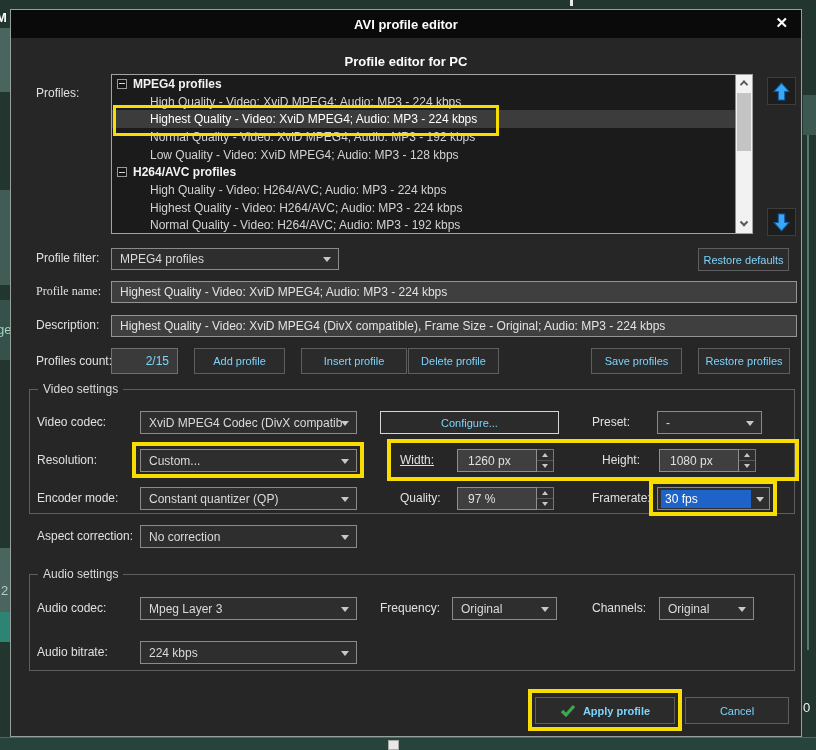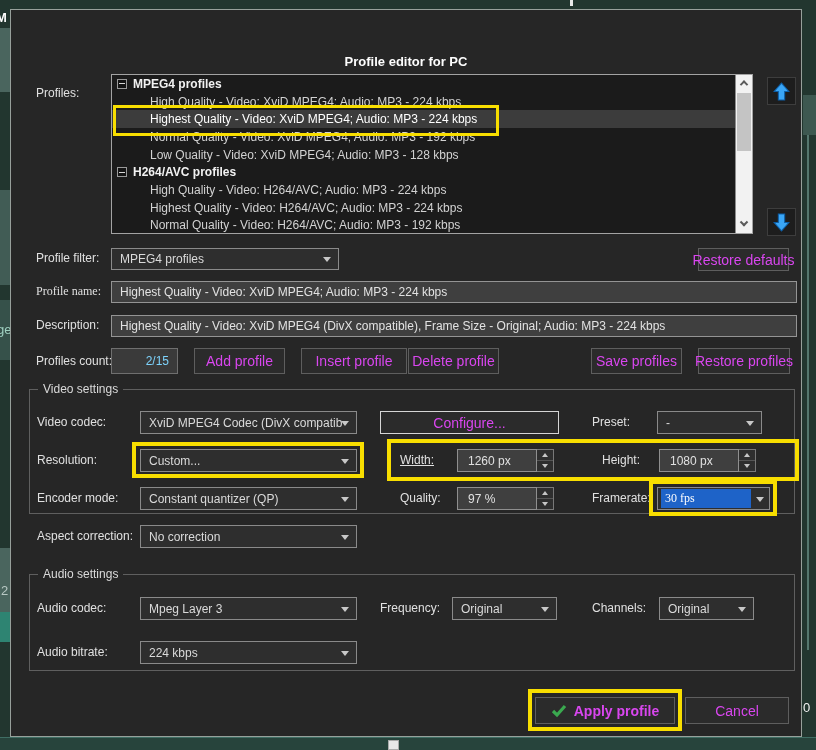--- a/index.html
+++ b/index.html
@@ -44,34 +44,34 @@
   .sb-thumb { position:absolute; left:1px; width:14px; top:18px; height:58px; background:#c4c4c4; }
 
   .move-btn { position:absolute; left:756px; width:29px; height:28px; background:#1d1d1d; border:1px solid #3d3d3d; display:flex; align-items:center; justify-content:center; cursor:pointer; }
   .move-btn.up { top:67px; } .move-btn.down { top:198px; }
 
   
   .dd { position:absolute; height:22px; background:#2e2e2e; border:1px solid #8a8a8a; display:flex; align-items:center; padding:0 20px 0 8px; font-size:12px; color:#dadada; cursor:pointer; white-space:nowrap; overflow:hidden; }
   .caret { position:absolute; right:7px; top:8px; width:0; height:0; border-left:4px solid transparent; border-right:4px solid transparent; border-top:5px solid #c8c8c8; }
   .field { position:absolute; height:22px; background:#3f3f3f; border:1px solid #949494; display:flex; align-items:center; padding:0 8px; font-size:12px; color:#e2e2e2; white-space:nowrap; overflow:hidden; }
   .field.disabled { background:#3a3a3a; border-color:#6f6f6f; color:#7dd3fc; justify-content:flex-end; }
-  .btn { position:absolute; background:#2b2b2b; border:1px solid #5e5e5e; color:#d946ef; font-size:14px; display:flex; align-items:center; justify-content:center; cursor:pointer; white-space:nowrap; }
+  .btn { position:absolute; background:#2b2b2b; border:1px solid #5e5e5e; color:#7dd3fc; font-size:11px; display:flex; align-items:center; justify-content:center; cursor:pointer; white-space:nowrap; }
   .btn.primary { border:1px solid #d6d6d6; }
   .btn.bold { font-weight:bold; }
 
   .spinner { position:absolute; display:flex; height:23px; }
   .spin-val { flex:1; background:#3f3f3f; border:1px solid #8f8f8f; display:flex; align-items:center; padding:0 10px; font-size:12px; color:#e0e0e0; }
   .spin-btns { width:17px; display:flex; flex-direction:column; border:1px solid #787878; border-left:none; background:#2e2e2e; }
   .spin-btns span { flex:1; display:flex; align-items:center; justify-content:center; cursor:pointer; }
   .spin-btns span + span { border-top:1px solid #555; }
   .tri-up { width:0; height:0; border-left:3px solid transparent; border-right:3px solid transparent; border-bottom:4px solid #c6c6c6; }
   .tri-down { width:0; height:0; border-left:3px solid transparent; border-right:3px solid transparent; border-top:4px solid #c6c6c6; }
 
   .combo { position:absolute; height:23px; background:#2e2e2e; border:1px solid #8a8a8a; display:flex; align-items:center; cursor:pointer; }
-  .combo .sel { flex:1; background:#1e63c8; color:#ffffff; font-size:12px; padding:2px 4px; margin:0 0 0 3px; white-space:nowrap; overflow:hidden;font-family:Liberation Serif, serif; }
+  .combo .sel { flex:1; background:#1e63c8; color:#ffffff; font-size:12px; padding:2px 4px; margin:0 0 0 3px; white-space:nowrap; overflow:hidden; }
   .combo .caret-zone { width:18px; align-self:stretch; position:relative; }
   .combo .caret-zone .caret { top:9px; right:5px; }
 
   .groupbox { position:absolute; left:18px; width:766px; border:1px solid #5f5f5f; }
   .groupbox .legend { position:absolute; top:-8px; left:8px; background:#262626; padding:0 5px; font-size:12px; color:#dadada; }
 
   .hl { position:absolute; border:4px solid #f8de00; pointer-events:none; z-index:40; }
   .hl.thin { border-width:3px; }
 
   .footer-check { margin-right:7px; display:flex; }
@@ -93,20 +93,24 @@
   <span class="bg-frag" style="left:1px;top:583px;color:#b8c8c4;">2</span>
   <div class="bg-right-line"></div>
   <div class="bg-block" style="left:803px;top:95px;width:13px;height:40px;background:#3d5850;"></div>
   <span class="bg-frag" style="left:803px;top:700px;color:#f0f0f0;">0</span>
   <div class="bg-bottom"></div>
   <div class="bg-doc-icon"></div>
   <div class="bg-top-tick"></div>
 
   <div class="dialog">
 
+    <div class="titlebar">
+      <span class="title">AVI profile editor</span>
+      <span class="close">✕</span>
+    </div>
 
     <div class="heading">Profile editor for PC</div>
 
     <span class="lbl" style="left:25px;top:76px;">Profiles:</span>
     <div class="listbox">
       <div class="list-inner">
         <div class="lrow group">
           <span class="gicon"></span>
           <span>MPEG4 profiles</span>
         </div>

